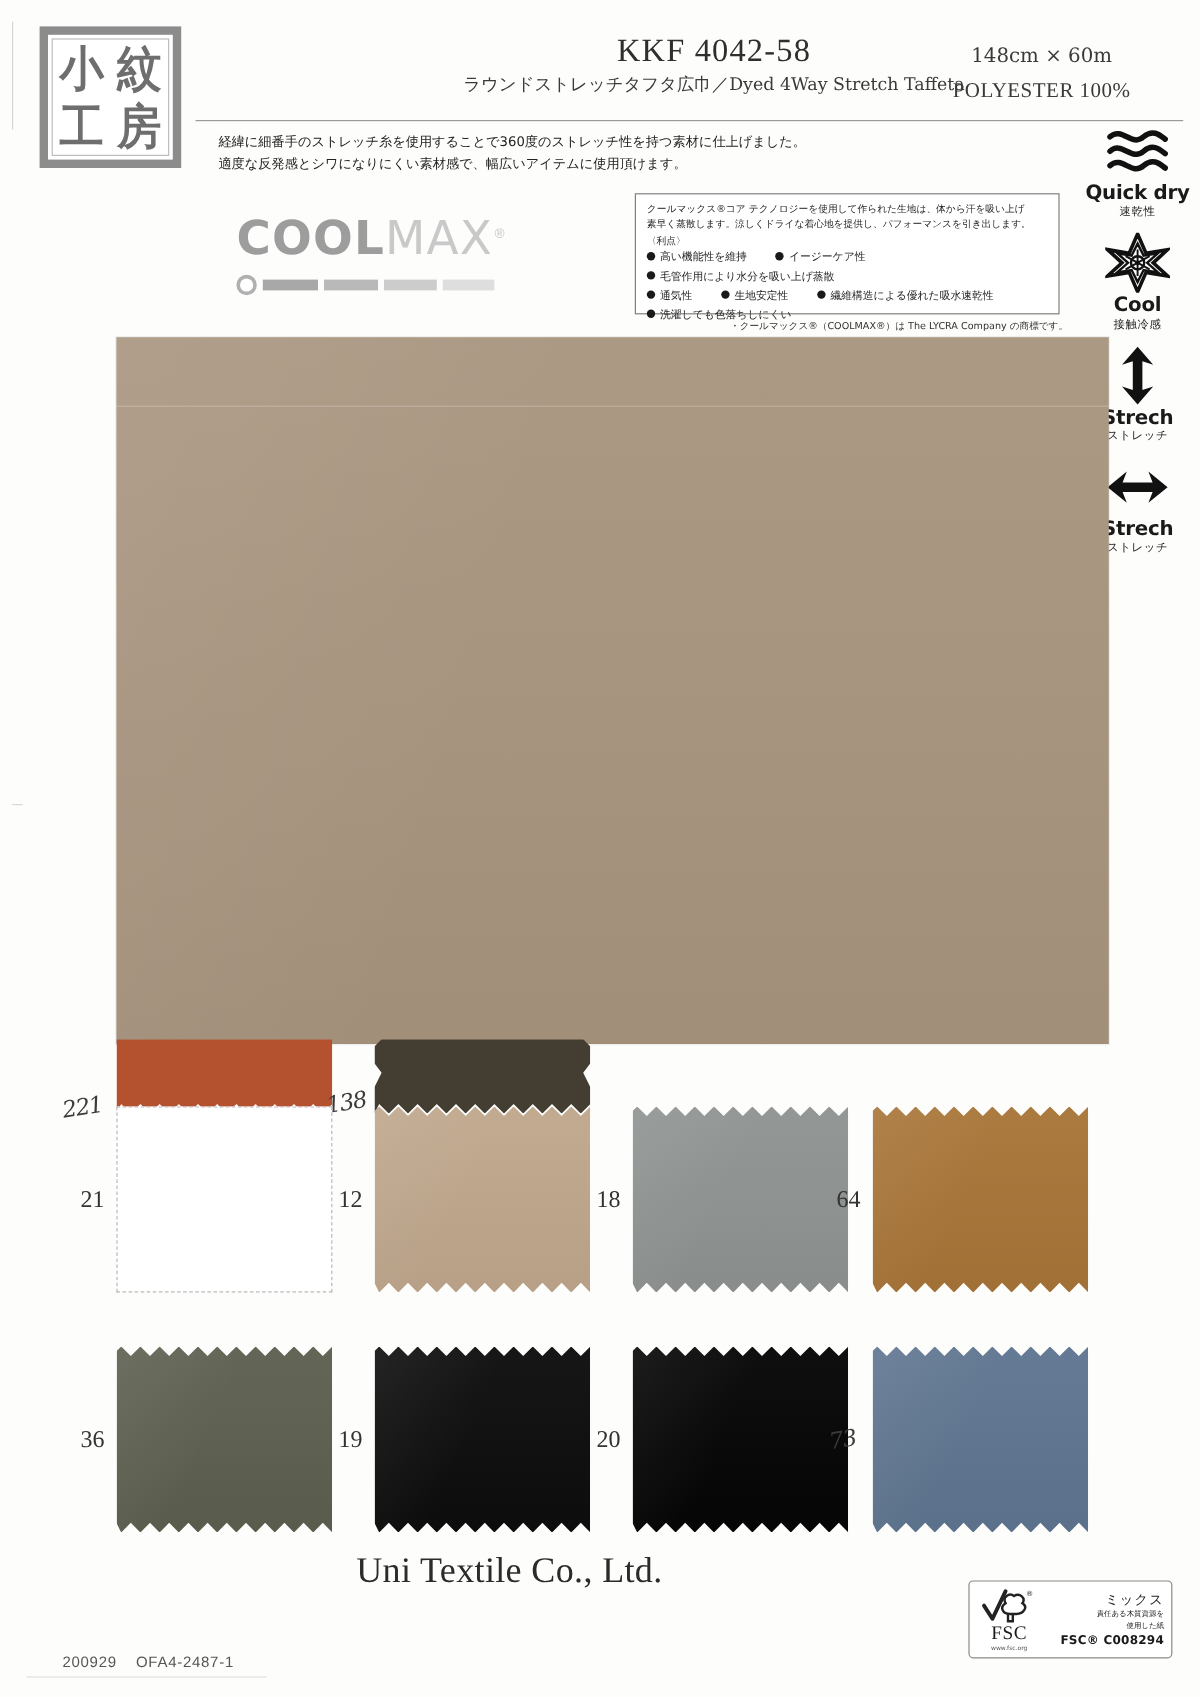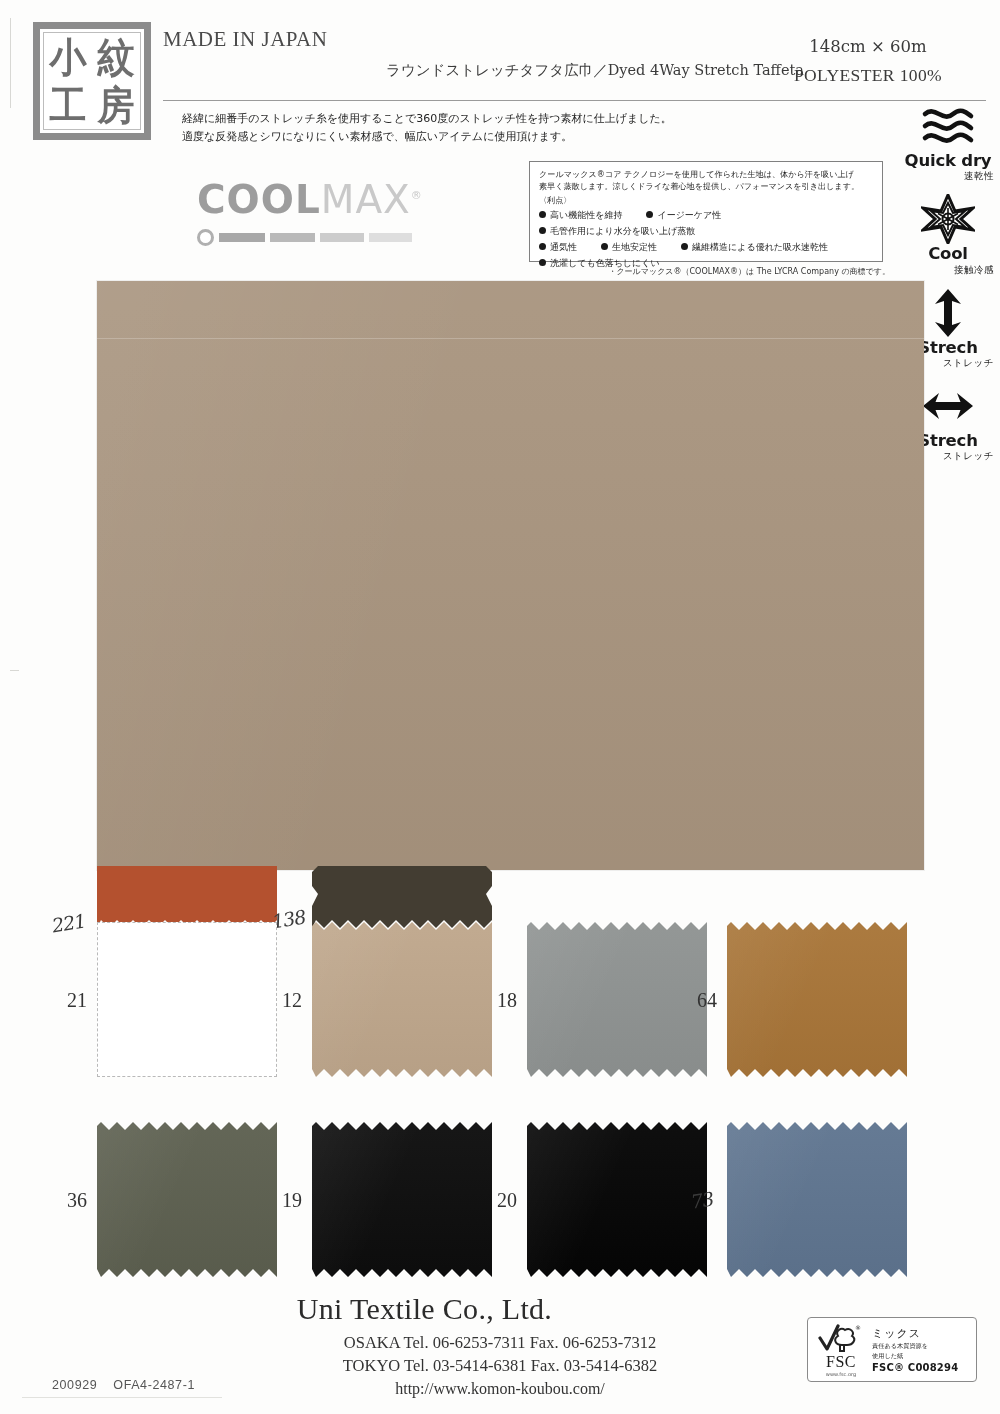--- a/index.html
+++ b/index.html
@@ -106,21 +106,21 @@
   
   .icon-col { position:absolute; right:6px; top:100px; width:92px; }
   .icon-blk { text-align:center; margin-bottom:10px; }
   .icon-blk .glyph { height:52px; display:flex; align-items:center; justify-content:center; }
   .icon-en {
     font-family:"DejaVu Sans", sans-serif; font-weight:700;
     font-size:16.5px; color:#1a1a1a; line-height:1.05; letter-spacing:-0.2px;
   }
   .icon-jp {
     font-family:Liberation Sans, sans-serif;
-    font-size:9.5px; color:#1a1a1a; margin-top:1px; letter-spacing:.5px;text-align:right;
+    font-size:9.5px; color:#1a1a1a; margin-top:1px; letter-spacing:.5px;
   }
 
   
   .main-swatch {
     position:absolute; left:97px; top:281px; width:827px; height:589px;
     background:#a8947e;
     background-image:
       linear-gradient(106deg, rgba(255,255,255,.055) 0%, rgba(255,255,255,0) 40%),
       linear-gradient(180deg, rgba(255,255,255,.05) 0%, rgba(0,0,0,.035) 100%);
     box-shadow:0 0 0 1px rgba(0,0,0,.06);
@@ -207,21 +207,21 @@
   .fsc {
     position:absolute; right:23px; top:1317px; width:170px; height:65px;
     border:1px solid #8a8a8a; border-radius:4px;
     display:flex; align-items:center; gap:4px; padding:3px 6px;
     background:#fff;
   }
   .fsc-left { width:54px; text-align:center; flex:0 0 auto; }
   .fsc-mark { height:30px; display:flex; align-items:flex-end; justify-content:center; }
   .fsc-abbr { font-family:"Liberation Serif", serif; font-size:16px; letter-spacing:.5px; color:#1a1a1a; line-height:1; margin-top:1px; }
   .fsc-url { font-family:"DejaVu Sans", sans-serif; font-size:5px; color:#555; margin-top:1px; }
-  .fsc-right { flex:1; text-align:left; font-family:"DejaVu Sans", sans-serif; color:#1a1a1a; }
+  .fsc-right { flex:1; text-align:right; font-family:"DejaVu Sans", sans-serif; color:#1a1a1a; }
   .fsc-mix { font-size:11px; letter-spacing:1px; }
   .fsc-desc { font-size:6.2px; line-height:1.4; margin-top:1px; }
   .fsc-code { font-size:10px; font-weight:700; margin-top:2px; letter-spacing:.2px; }
 
   .doc-id {
     position:absolute; left:52px; top:1378px;
     font-size:12.5px; color:#555; letter-spacing:.6px;
     font-family:Liberation Sans, sans-serif;
   }
   .doc-id .sep { display:inline-block; width:16px; }
@@ -238,23 +238,23 @@
   <div class="logo-box">
     <div class="logo-inner">
       <span>小</span>
       <span>紋</span>
       <span>工</span>
       <span>房</span>
     </div>
   </div>
 
   <div class="brand-en">
-    <div>MADE IN JAPAN</div>
-  </div>
-
+  </div>
+
+  <div class="code-title">KKF 4042-58</div>
   <div class="code-sub">ラウンドストレッチタフタ広巾／Dyed 4Way Stretch Taffeta</div>
 
   <div class="spec">
     <div>148cm × 60m</div>
     <div class="spec2">POLYESTER 100%</div>
   </div>
 
   <div class="rule"></div>
 
   <div class="desc">
@@ -427,25 +427,20 @@
       </div>
       <div class="sw-cell" style="left: 727px; top: 1122px;">
         <div class="sw-num hand">73</div>
         <div class="sw-chip">
           <div class="fill pinked" style="background-color: rgb(95, 117, 144);"></div>
         </div>
       </div>
     </div>
 
   <div class="company">Uni Textile Co., Ltd.</div>
-  <div class="contact">
-    <div>OSAKA  Tel. 06-6253-7311  Fax. 06-6253-7312</div>
-    <div>TOKYO  Tel. 03-5414-6381  Fax. 03-5414-6382</div>
-    <div class="url">http://www.komon-koubou.com/</div>
-  </div>
 
   <div class="fsc">
     <div class="fsc-left">
       <div class="fsc-mark">
         <svg width="46" height="30" viewBox="0 0 46 30">
           <path d="M2 15 L9 26 L20 3" fill="none" stroke="#222" stroke-width="3.2" stroke-linecap="round" stroke-linejoin="round"></path>
           <path d="M22 22 L22 28 L26 28 L26 22" fill="none" stroke="#222" stroke-width="2"></path>
           <path d="M24 22 C17 22, 15 16, 20 13 C17 8, 23 4, 27 7 C32 4, 37 9, 34 13 C39 16, 35 22, 29 22 Z" fill="none" stroke="#222" stroke-width="2"></path>
           <text x="37" y="7" font-family="DejaVu Sans" font-size="6" fill="#222">®</text>
         </svg>

